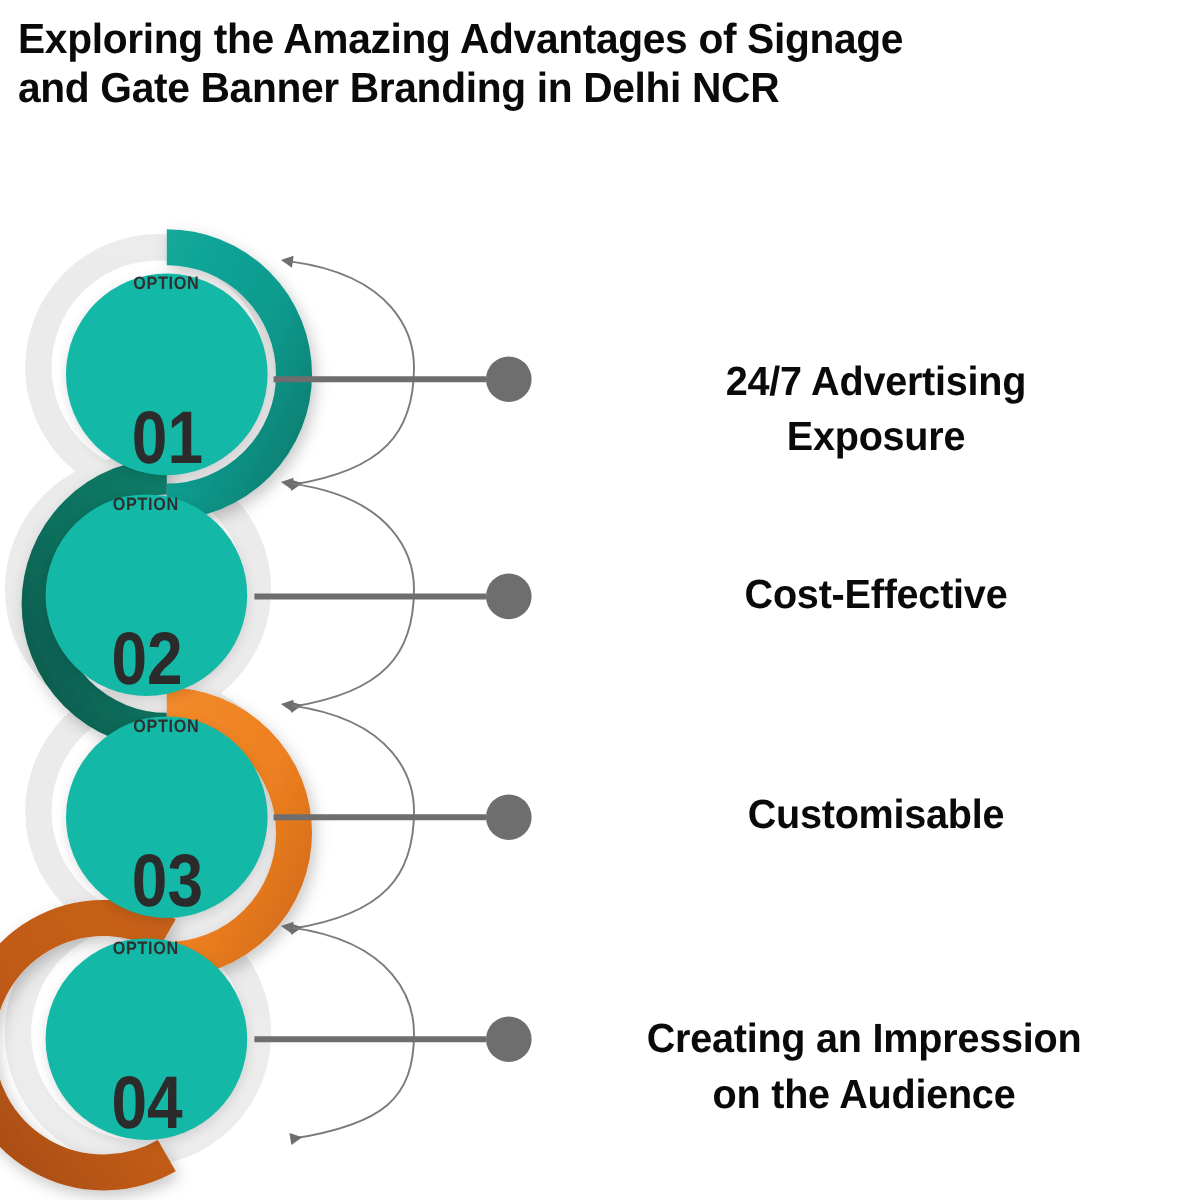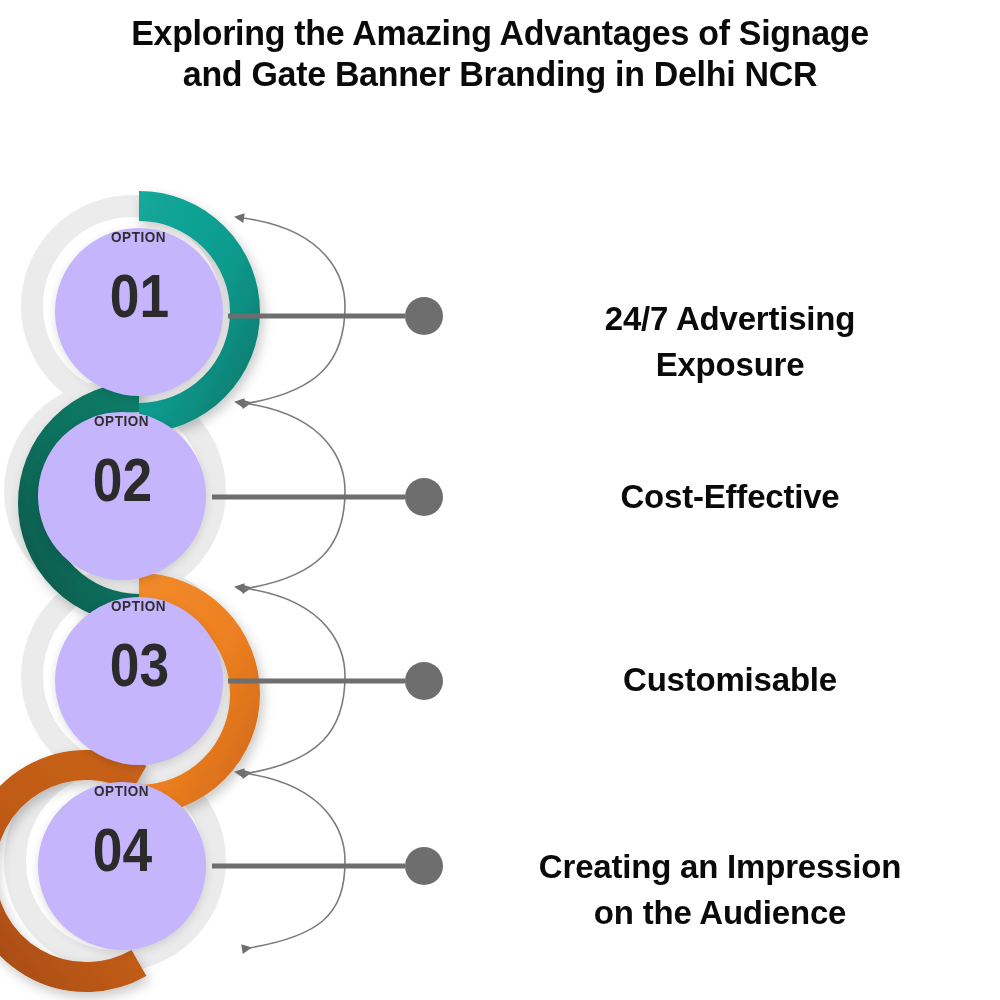--- a/index.html
+++ b/index.html
@@ -18,21 +18,21 @@
     height: 1000px;
     background: #ffffff;
   }
 
   
   .title-block {
     position: absolute;
     top: 12px;
     left: 0;
     width: 1000px;
-    text-align: center;
+    text-align: left;
   }
   .title-line {
     font-family: "Liberation Sans Narrow", "Liberation Sans", sans-serif;
     font-weight: bold;
     font-size: 35px;
     line-height: 41px;
     color: #0a0a0a;
     letter-spacing: -0.3px;
     transform: scaleX(0.97);
   }
@@ -94,27 +94,26 @@
     height: 1000px;
     pointer-events: none;
   }
 
   
   .node {
     position: absolute;
     width: 168px;
     height: 168px;
     border-radius: 50%;
-    background: #c4b5fd;
+    background: #14b8a6;
     display: flex;
     flex-direction: column;
     align-items: center;
-    justify-content: flex-start;
+    justify-content: space-between;
     box-shadow: 0 3px 10px rgba(0,0,0,0.13);
-    gap: 20px;
   }
   .node-option {
     font-family: "Liberation Sans Narrow", "Liberation Sans", sans-serif;
     font-weight: bold;
     font-size: 15px;
     letter-spacing: 0.6px;
     color: #2f2f2f;
     transform: scaleX(0.9);
     margin-bottom: 1px;
   }

